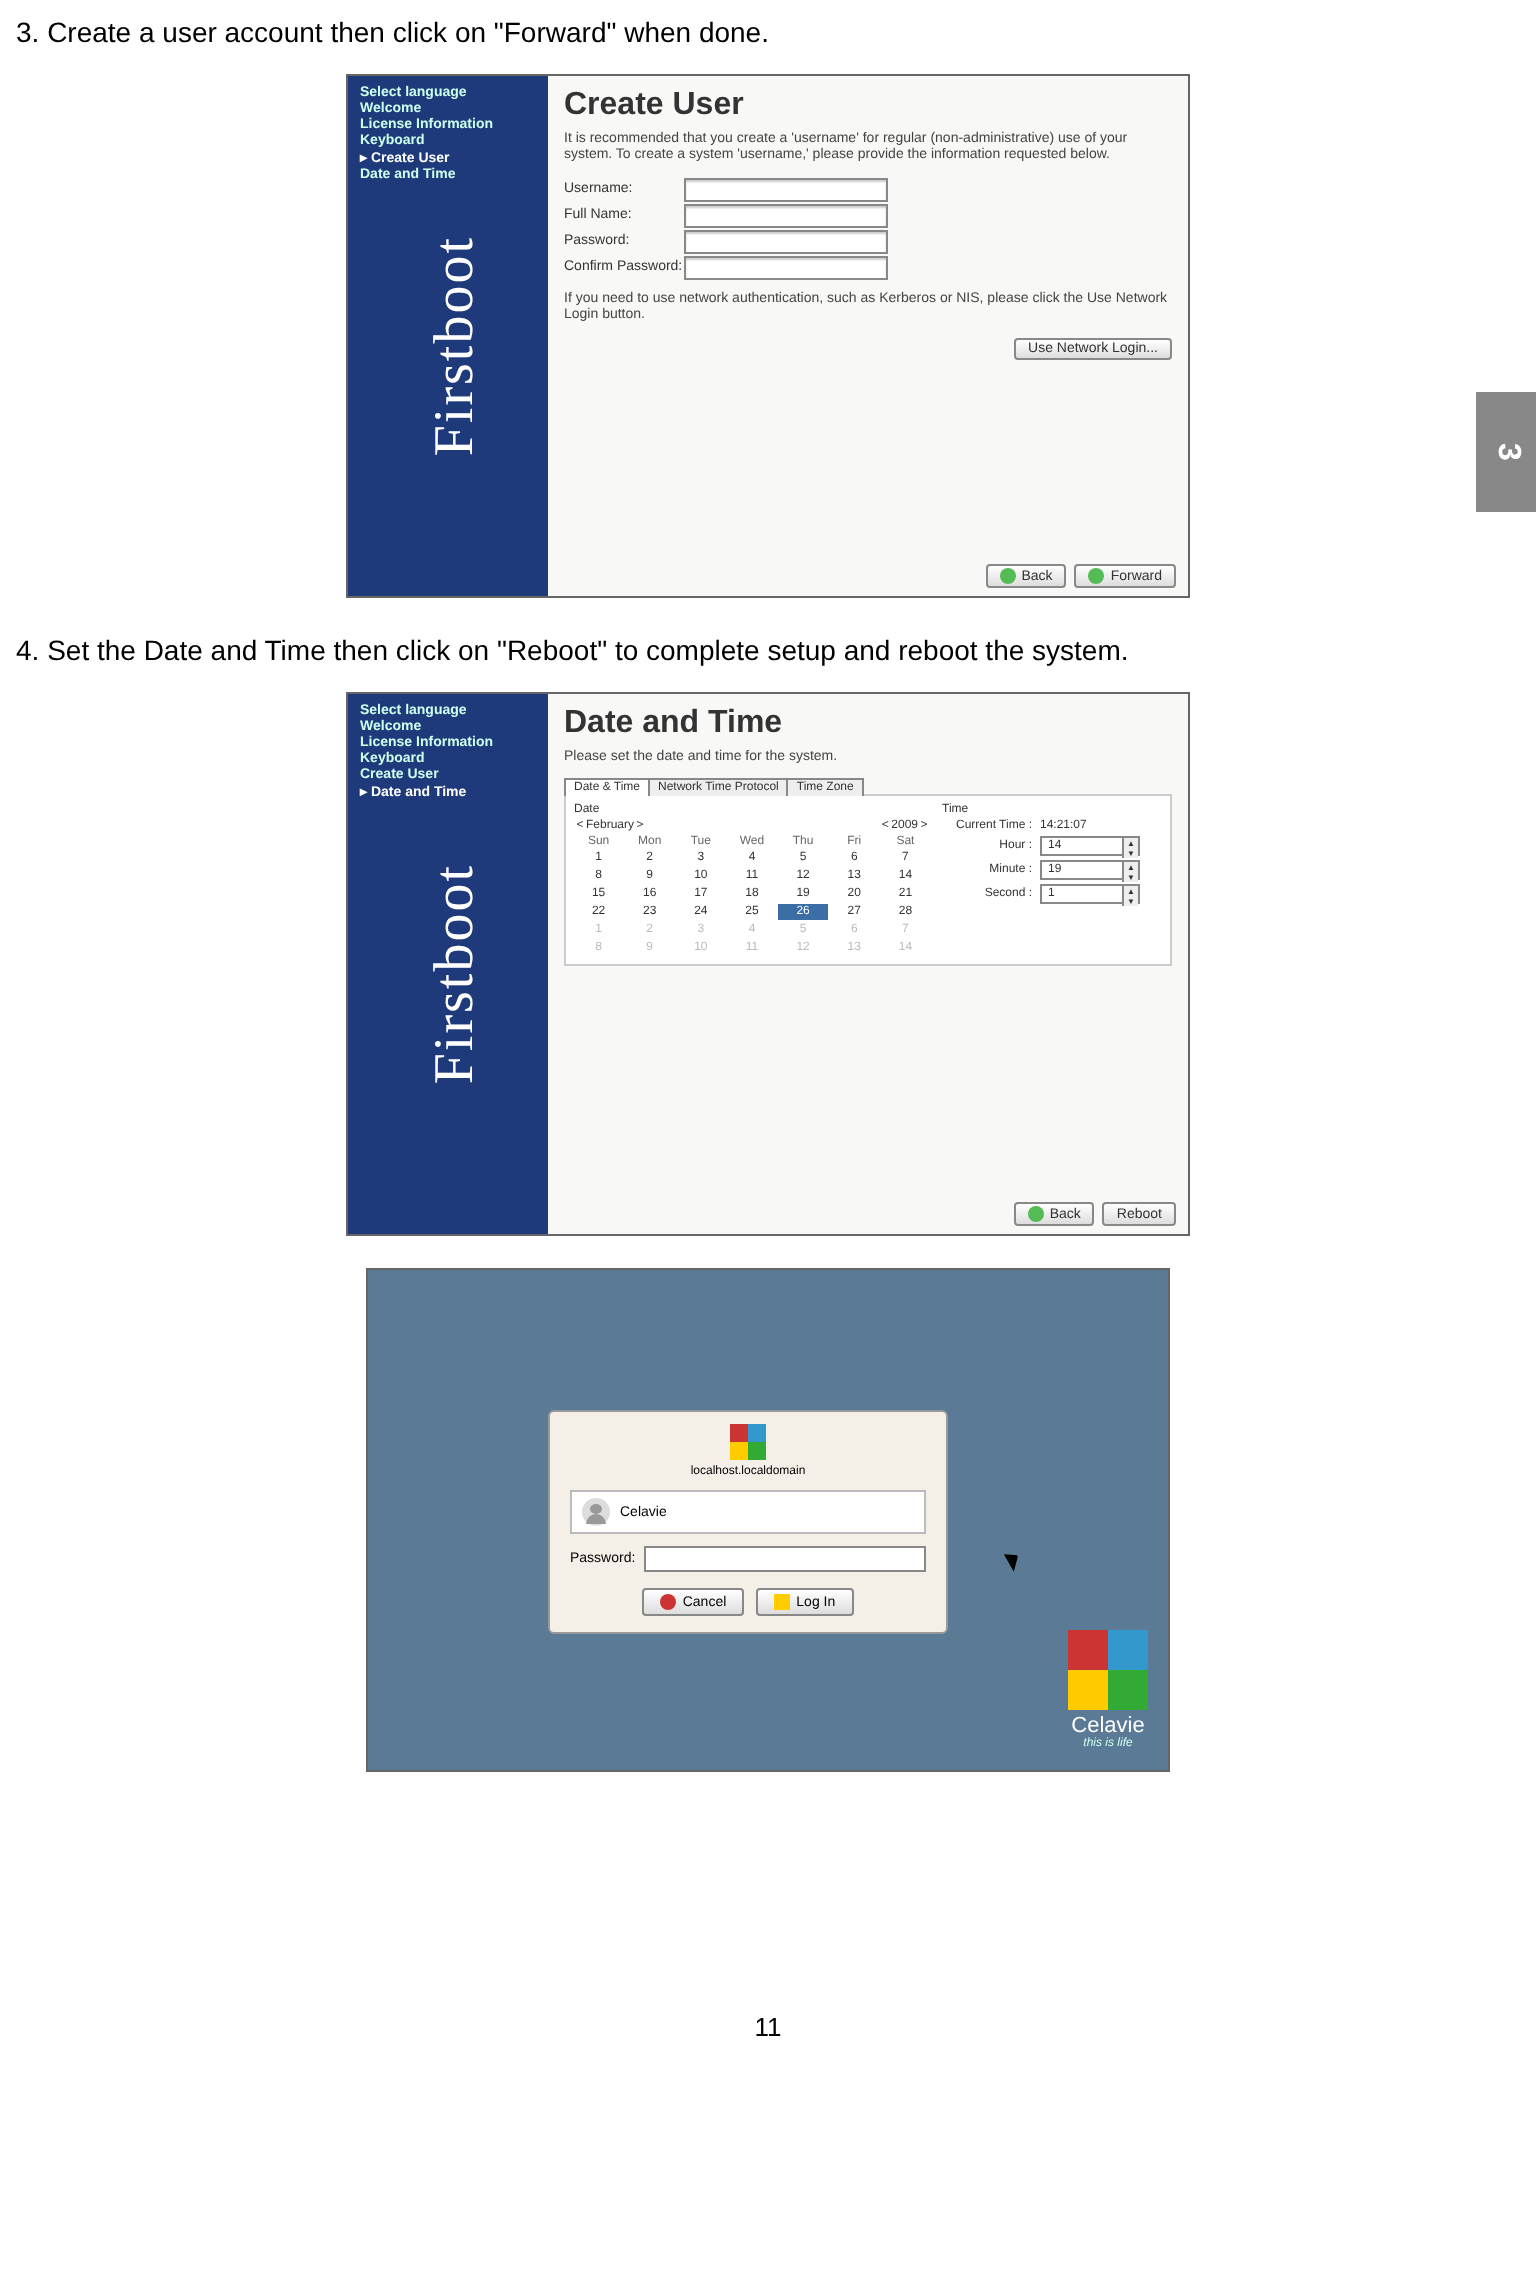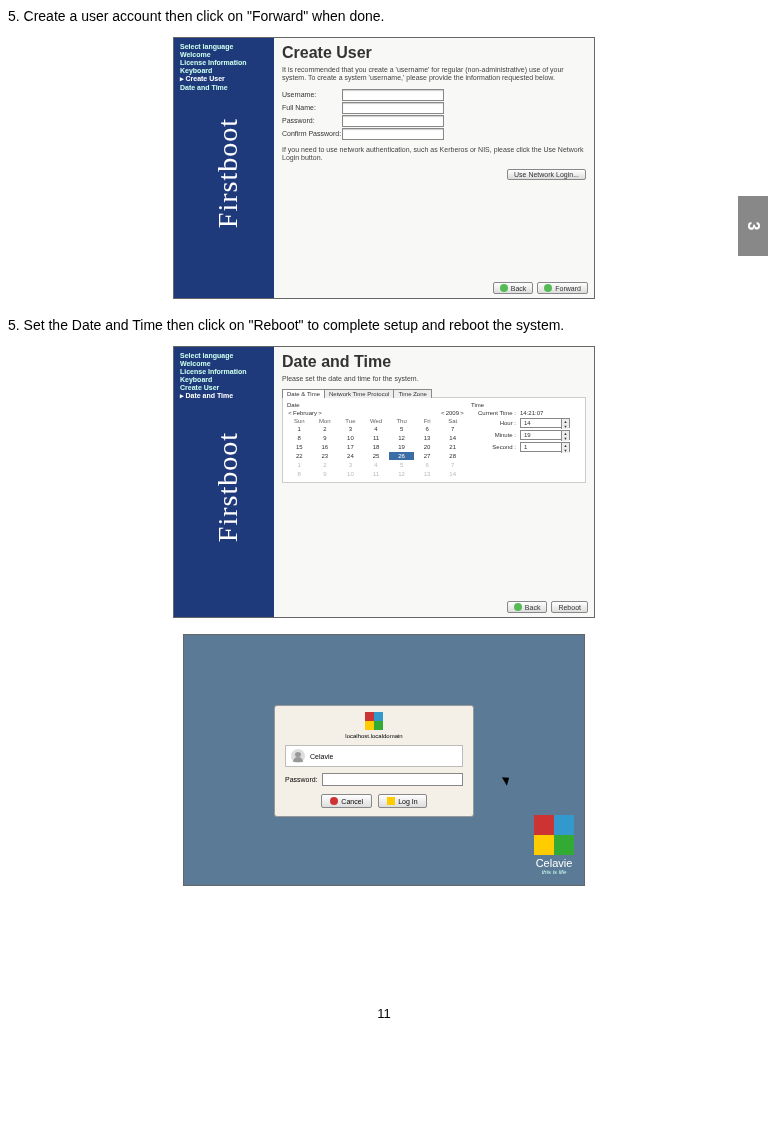--- a/index.html
+++ b/index.html
@@ -363,21 +363,21 @@
 </style>
 </head>
 <body>
 
 <div class="page">
 
   <div class="side-tab">
     <span>3</span>
   </div>
 
-  <p class="instruction">5. Create a user account then click on "Forward" when done.</p>
+  <p class="instruction">3. Create a user account then click on "Forward" when done.</p>
 
   <div class="screenshot" style="width:420px;height:260px;">
     <div class="sidebar-blue" style="width:100px;">
       <div id="sb4">
           <div class="sidebar-item">Select language</div>
           <div class="sidebar-item">Welcome</div>
           <div class="sidebar-item">License Information</div>
           <div class="sidebar-item">Keyboard</div>
           <div class="sidebar-item active">▸ Create User</div>
           <div class="sidebar-item">Date and Time</div>
@@ -415,21 +415,21 @@
             <span>Back</span>
           </span>
         <span class="btn">
             <span class="ic" style="background:#5b5;"></span>
             <span>Forward</span>
           </span>
       </div>
     </div>
   </div>
 
-  <p class="instruction">5. Set the Date and Time then click on "Reboot" to complete setup and reboot the system.</p>
+  <p class="instruction">4. Set the Date and Time then click on "Reboot" to complete setup and reboot the system.</p>
 
   <div class="screenshot" style="width:420px;height:270px;">
     <div class="sidebar-blue" style="width:100px;">
       <div id="sb5">
           <div class="sidebar-item">Select language</div>
           <div class="sidebar-item">Welcome</div>
           <div class="sidebar-item">License Information</div>
           <div class="sidebar-item">Keyboard</div>
           <div class="sidebar-item">Create User</div>
           <div class="sidebar-item active">▸ Date and Time</div>

